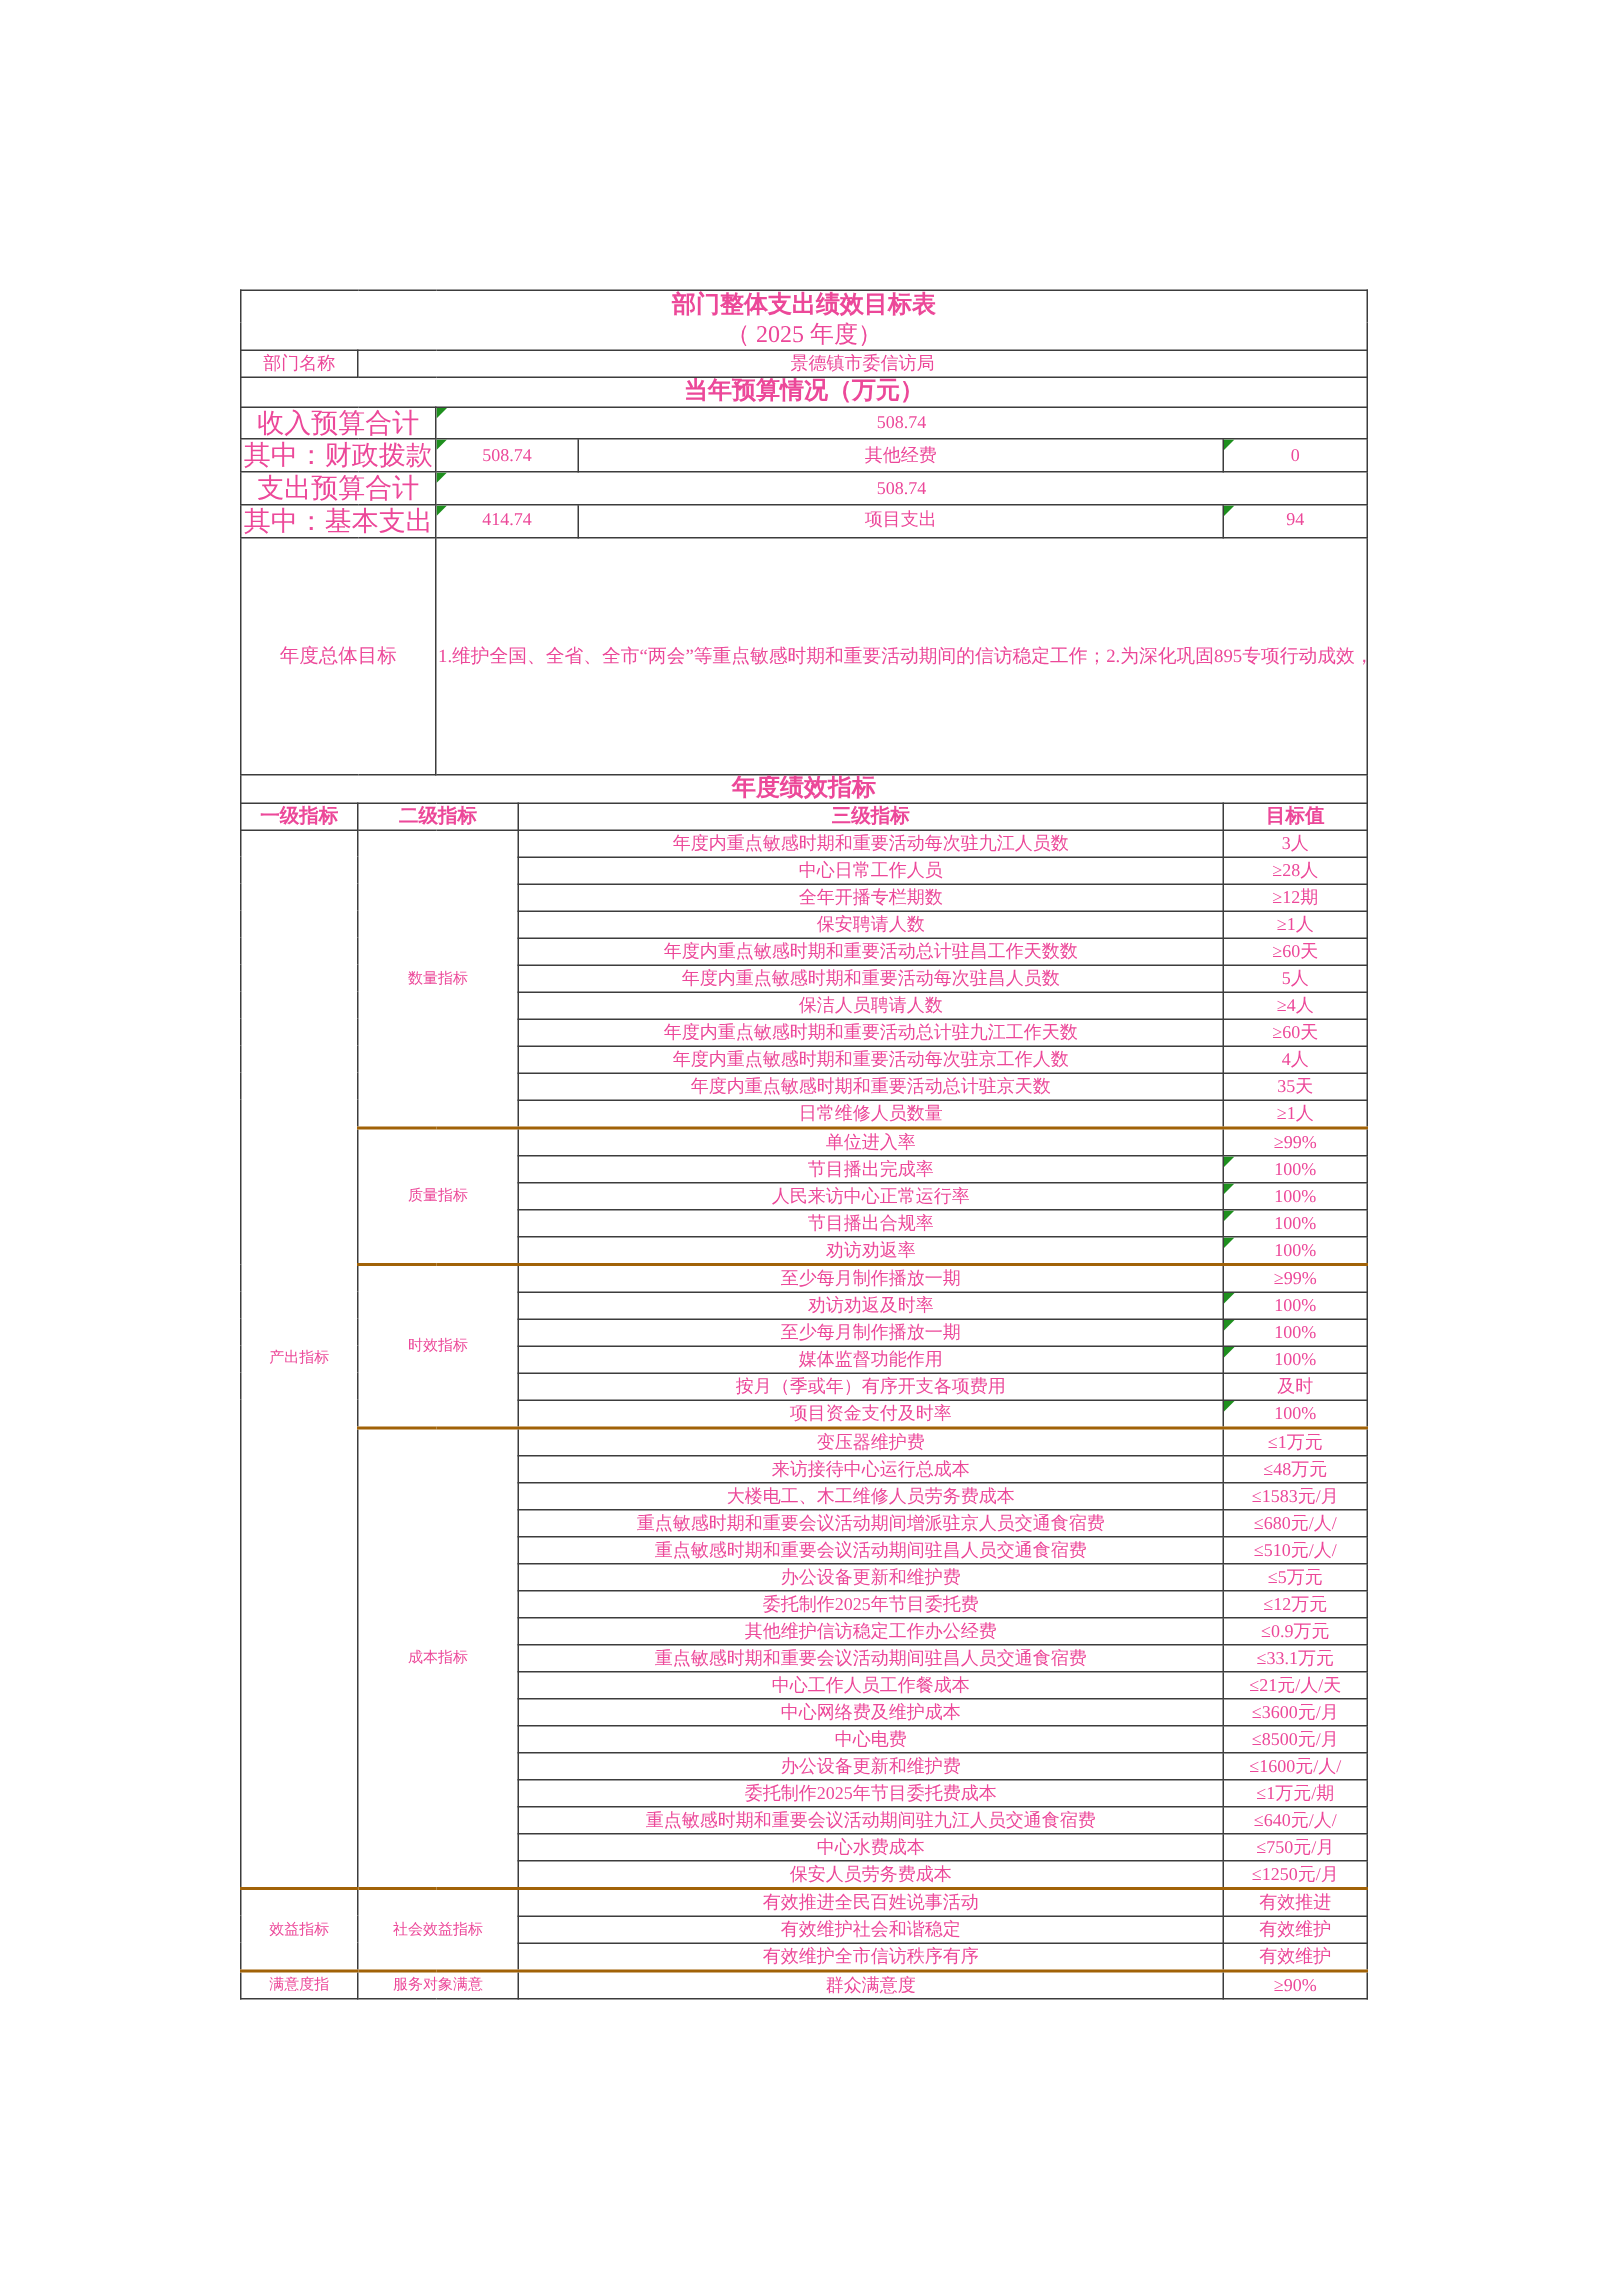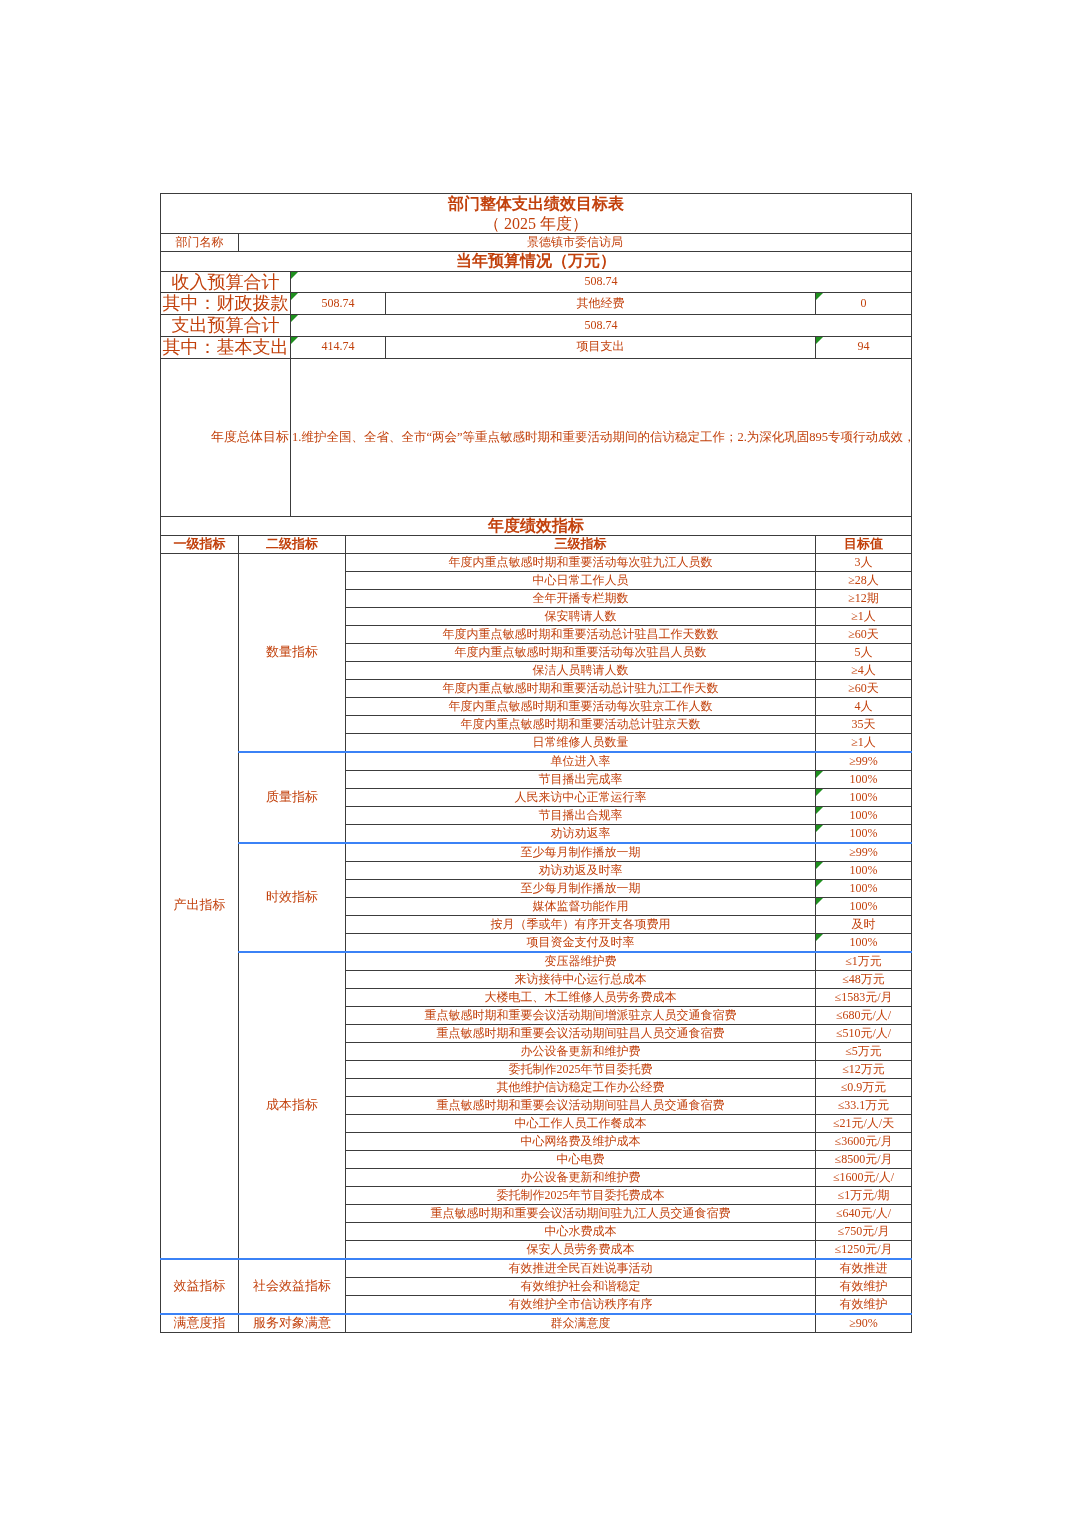--- a/index.html
+++ b/index.html
@@ -1,34 +1,34 @@
 <!DOCTYPE html>
 <html><head>
 <meta charset="utf-8">
 <style>
   html,body{margin:0;padding:0;background:#ffffff;}
   .page{position:relative;width:1074px;height:1520px;background:#ffffff;overflow:hidden;
-        font-family:"Liberation Serif","DejaVu Serif",serif;color:#c2410c;}
+        font-family:"Liberation Serif","DejaVu Serif",serif;color:#ec4899;}
   table.sheet{position:absolute;left:160px;top:193px;width:751px;border-collapse:collapse;
         table-layout:fixed;font-size:12px;}
   table.sheet td{border:1px solid #3c3c3c;vertical-align:middle;text-align:center;
         padding:0 1px;height:17px;line-height:1.15;overflow:hidden;white-space:nowrap;
         position:relative;}
   tr.title-row td{border-bottom:none;font-weight:bold;font-size:16px;height:21px;}
   tr.subtitle-row td{border-top:none;font-size:16px;height:13px;}
   tr.sec-head td{font-weight:bold;font-size:16px;}
   tr.col-head td{font-weight:bold;font-size:13px;}
   td.blabel{font-size:18px;}
   td.left{text-align:left;padding-left:2px;}
   td.goal-label{font-size:13px;}
   td.goal-text{text-align:left;white-space:normal;line-height:1.55;font-size:12.5px;
         padding:4px 7px;vertical-align:middle;}
-  tr.goal-row td{height:157px;text-align:right;}
-  td.lvl{font-size:13px;}
-  tr.gsep td{border-top:2px solid #3b82f6;}
+  tr.goal-row td{height:157px;}
+  td.lvl{font-size:10px;}
+  tr.gsep td{border-top:2px solid #a16207;}
   .tri{position:absolute;top:0;left:0;width:0;height:0;
         border-top:7px solid #1e8f1e;border-right:7px solid transparent;}
   .tval{position:relative;z-index:1;}
 </style>
 </head>
 <body>
 
 <div class="page">
   <table class="sheet">
     <colgroup>

